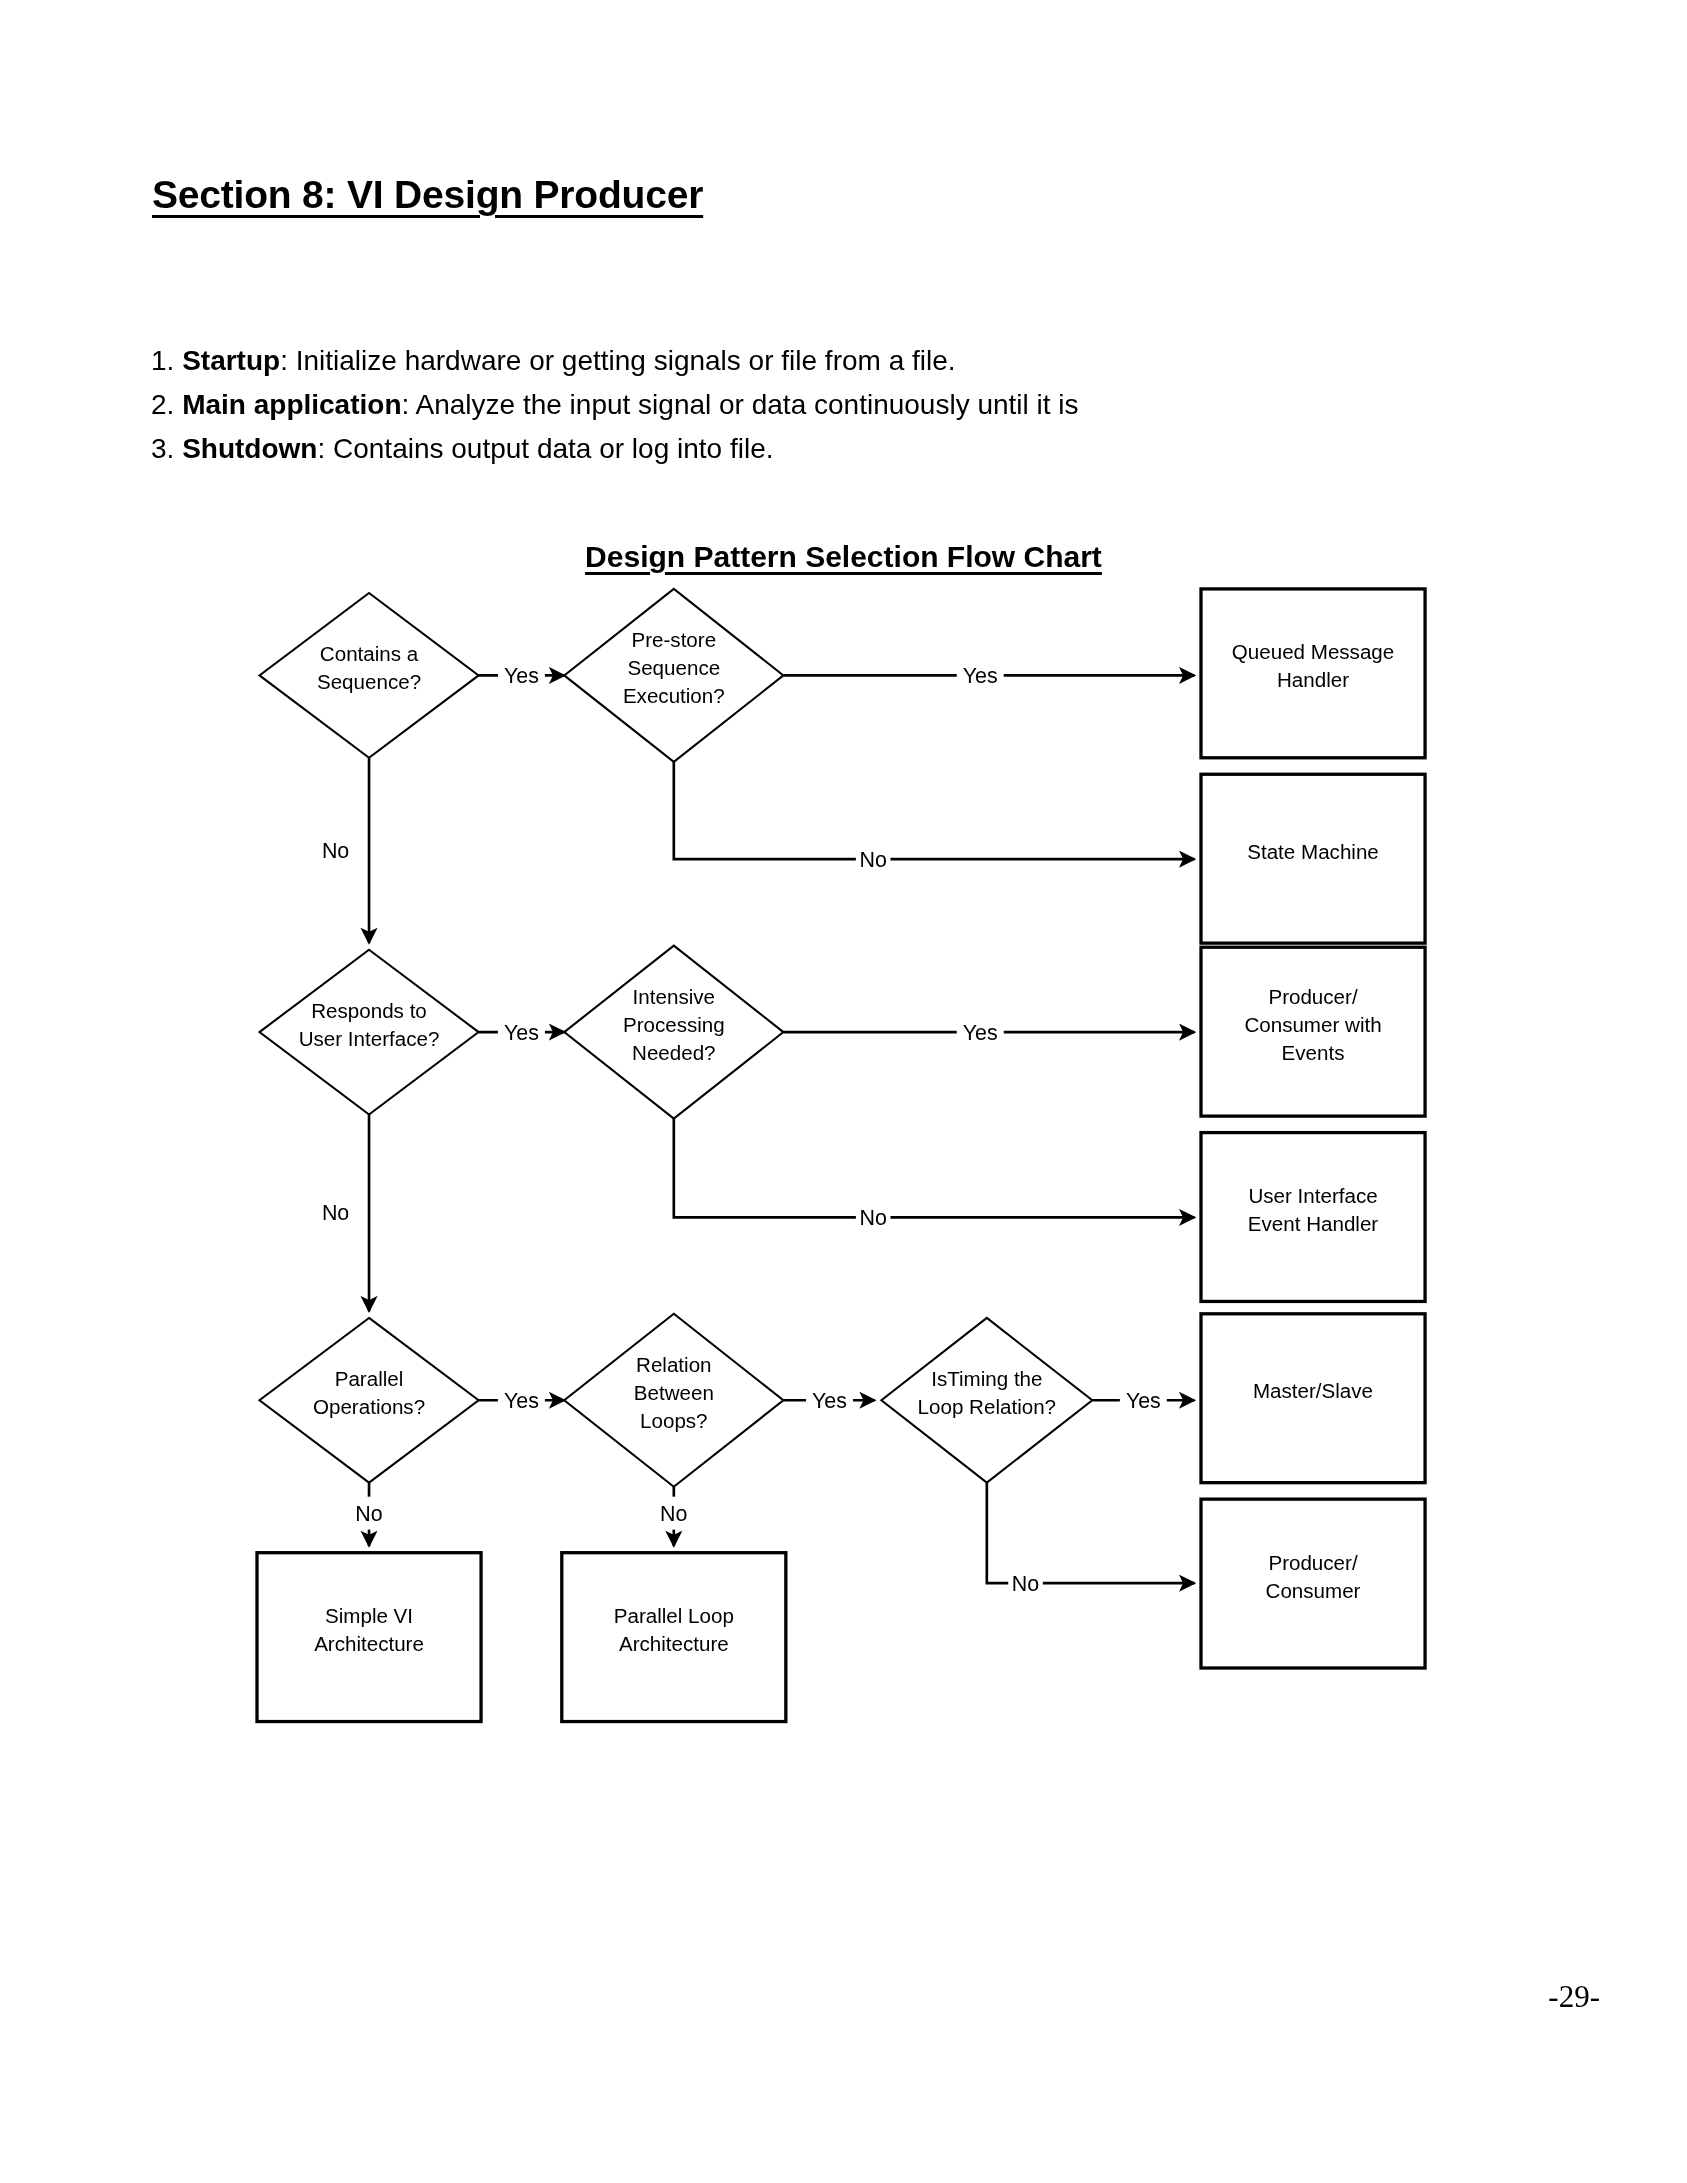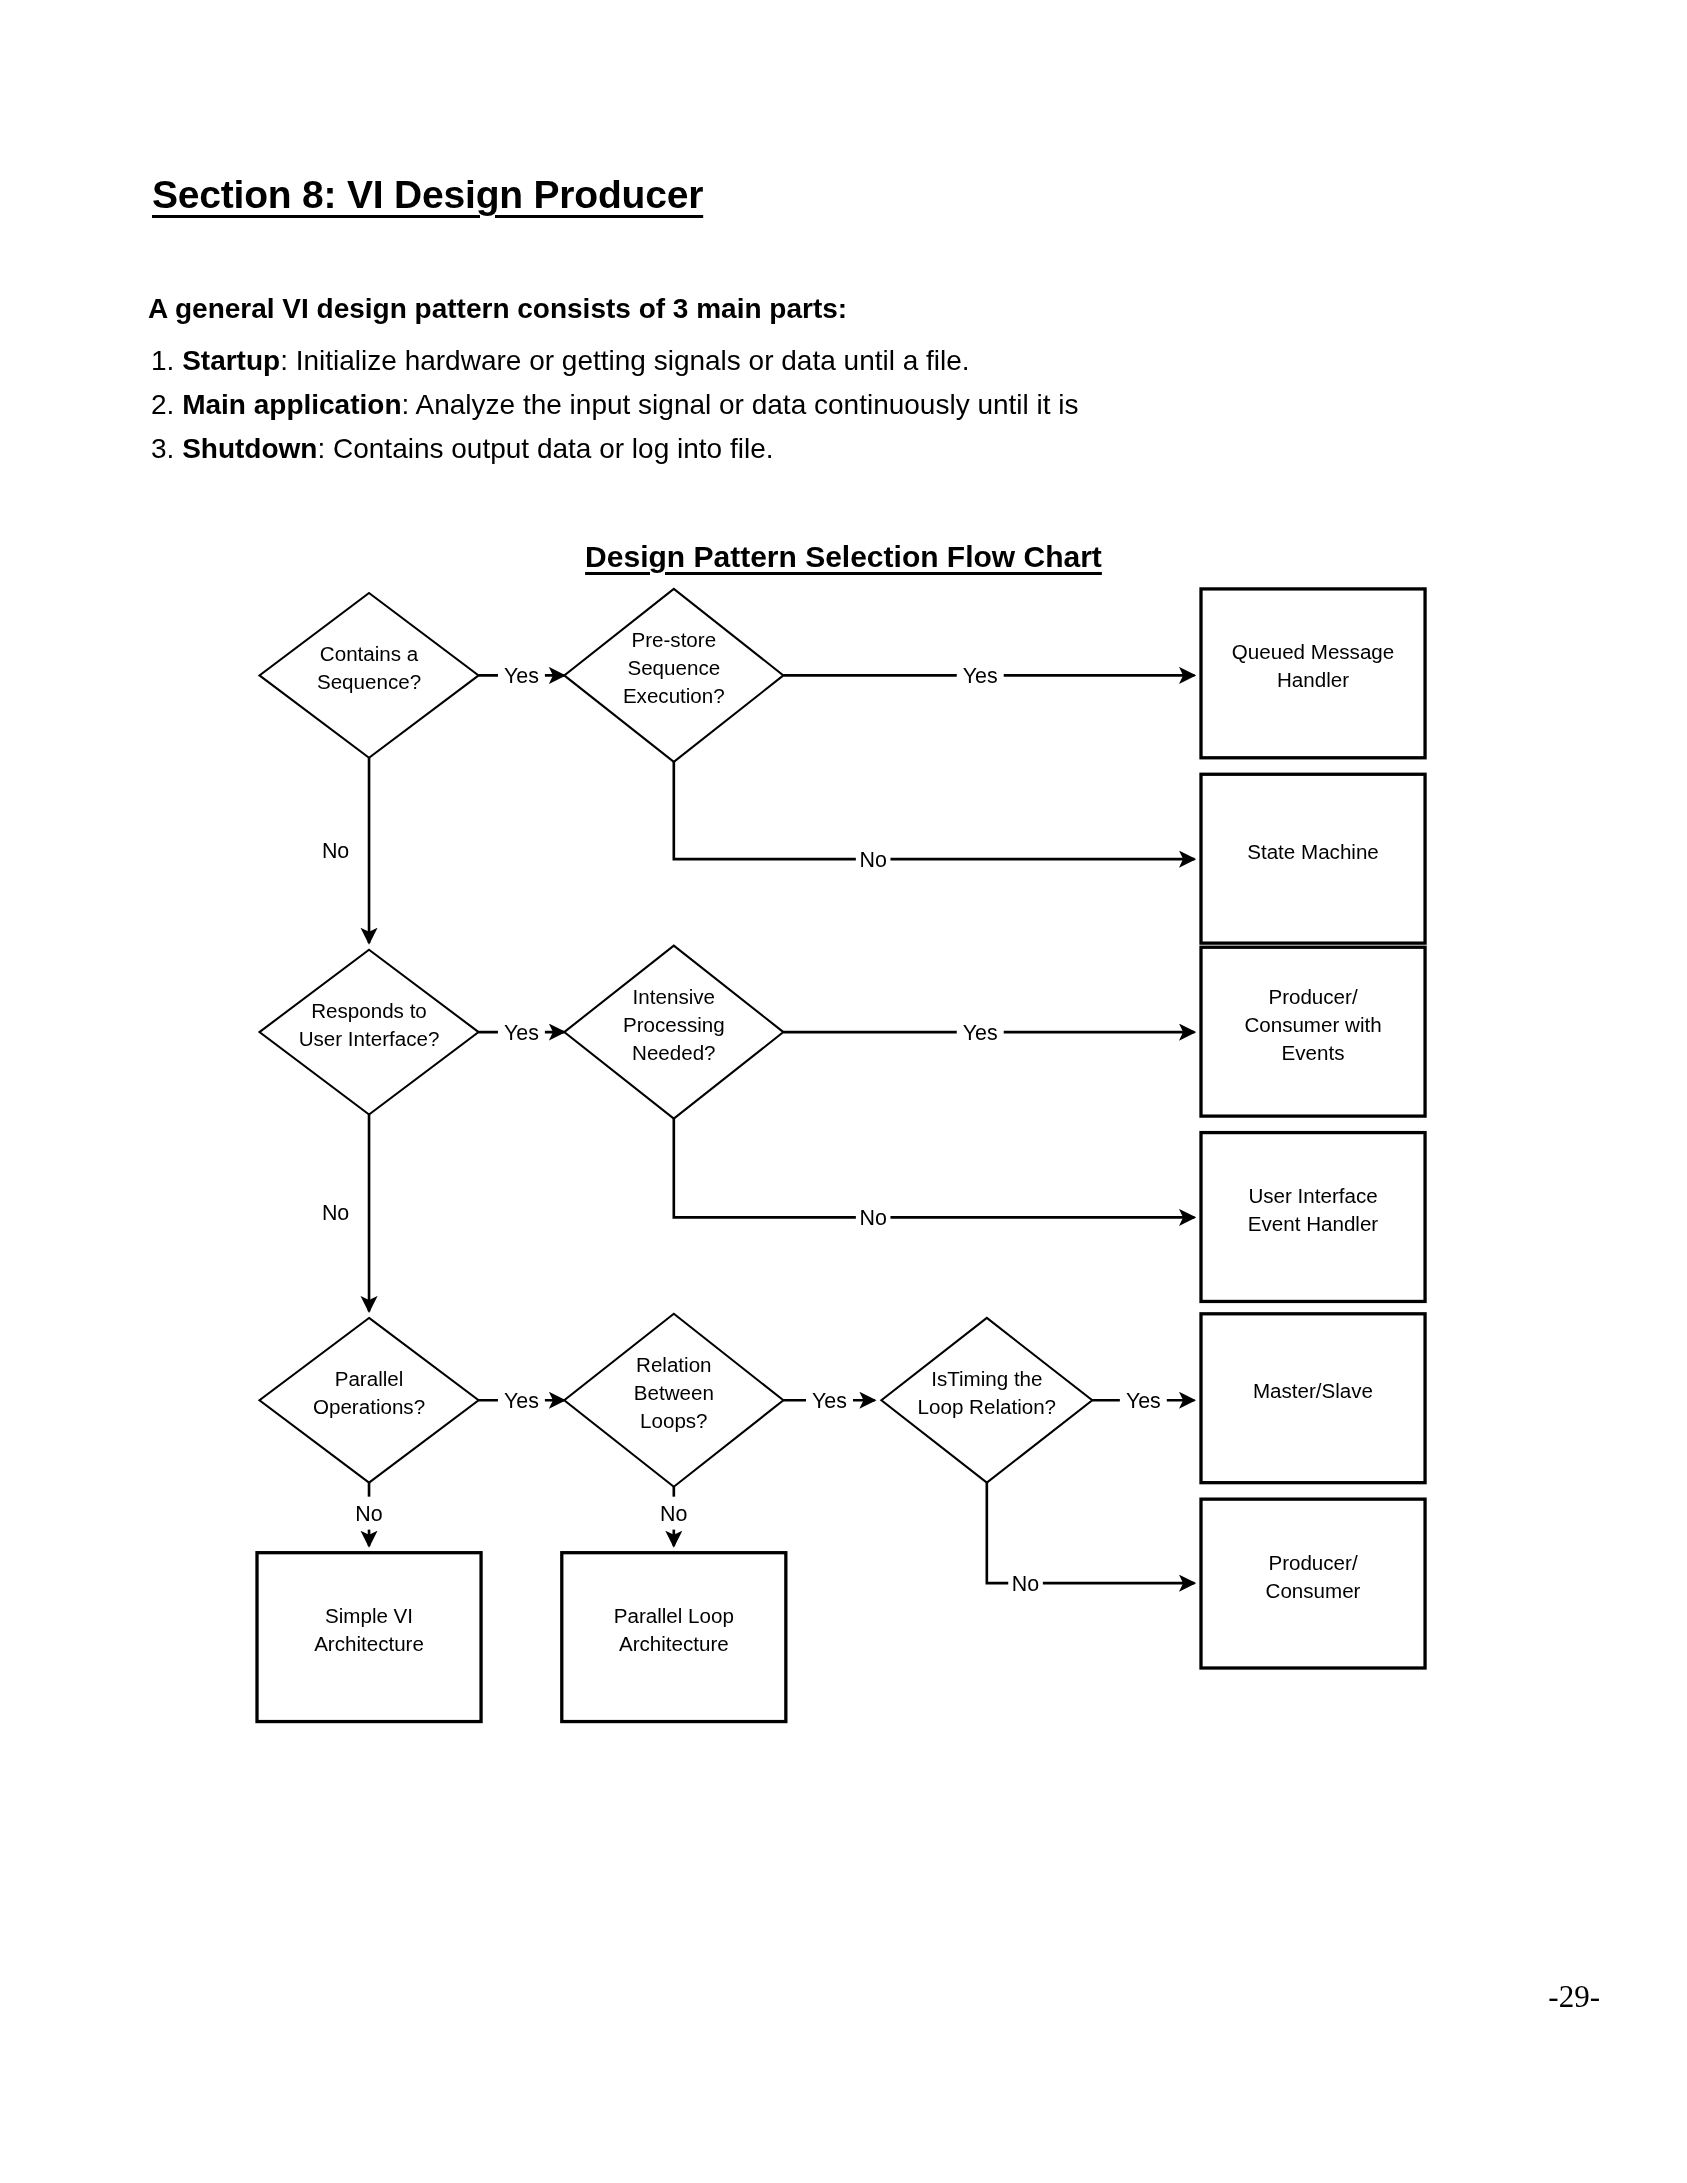--- a/index.html
+++ b/index.html
@@ -111,24 +111,23 @@
     margin-top: 6px;
   }
 </style>
 </head>
 <body>
 
 <div class="page">
 
   <h1 class="section-title">Section 8: VI Design Producer</h1>
 
-  <p class="lead">A general VI design pattern consists of 3 main parts:</p>
 
   <div class="list" id="list-block">
-      <div class="list-row"><span class="num">1. </span><b>Startup</b><span>: Initialize hardware or getting signals or data until a file.</span></div>
+      <div class="list-row"><span class="num">1. </span><b>Startup</b><span>: Initialize hardware or getting signals or file from a file.</span></div>
       <div class="list-row"><span class="num">2. </span><b>Main application</b><span>: Analyze the input signal or data continuously until it is</span></div>
       <div class="list-row"><span class="num">3. </span><b>Shutdown</b><span>: Contains output data or log into file.</span></div>
     </div>
 
   <div class="chart-title">
     <span>Design Pattern Selection Flow Chart</span>
   </div>
 
   <svg id="flow-svg" width="1687" height="1401" viewBox="0 0 2048 1700">
     <defs>

